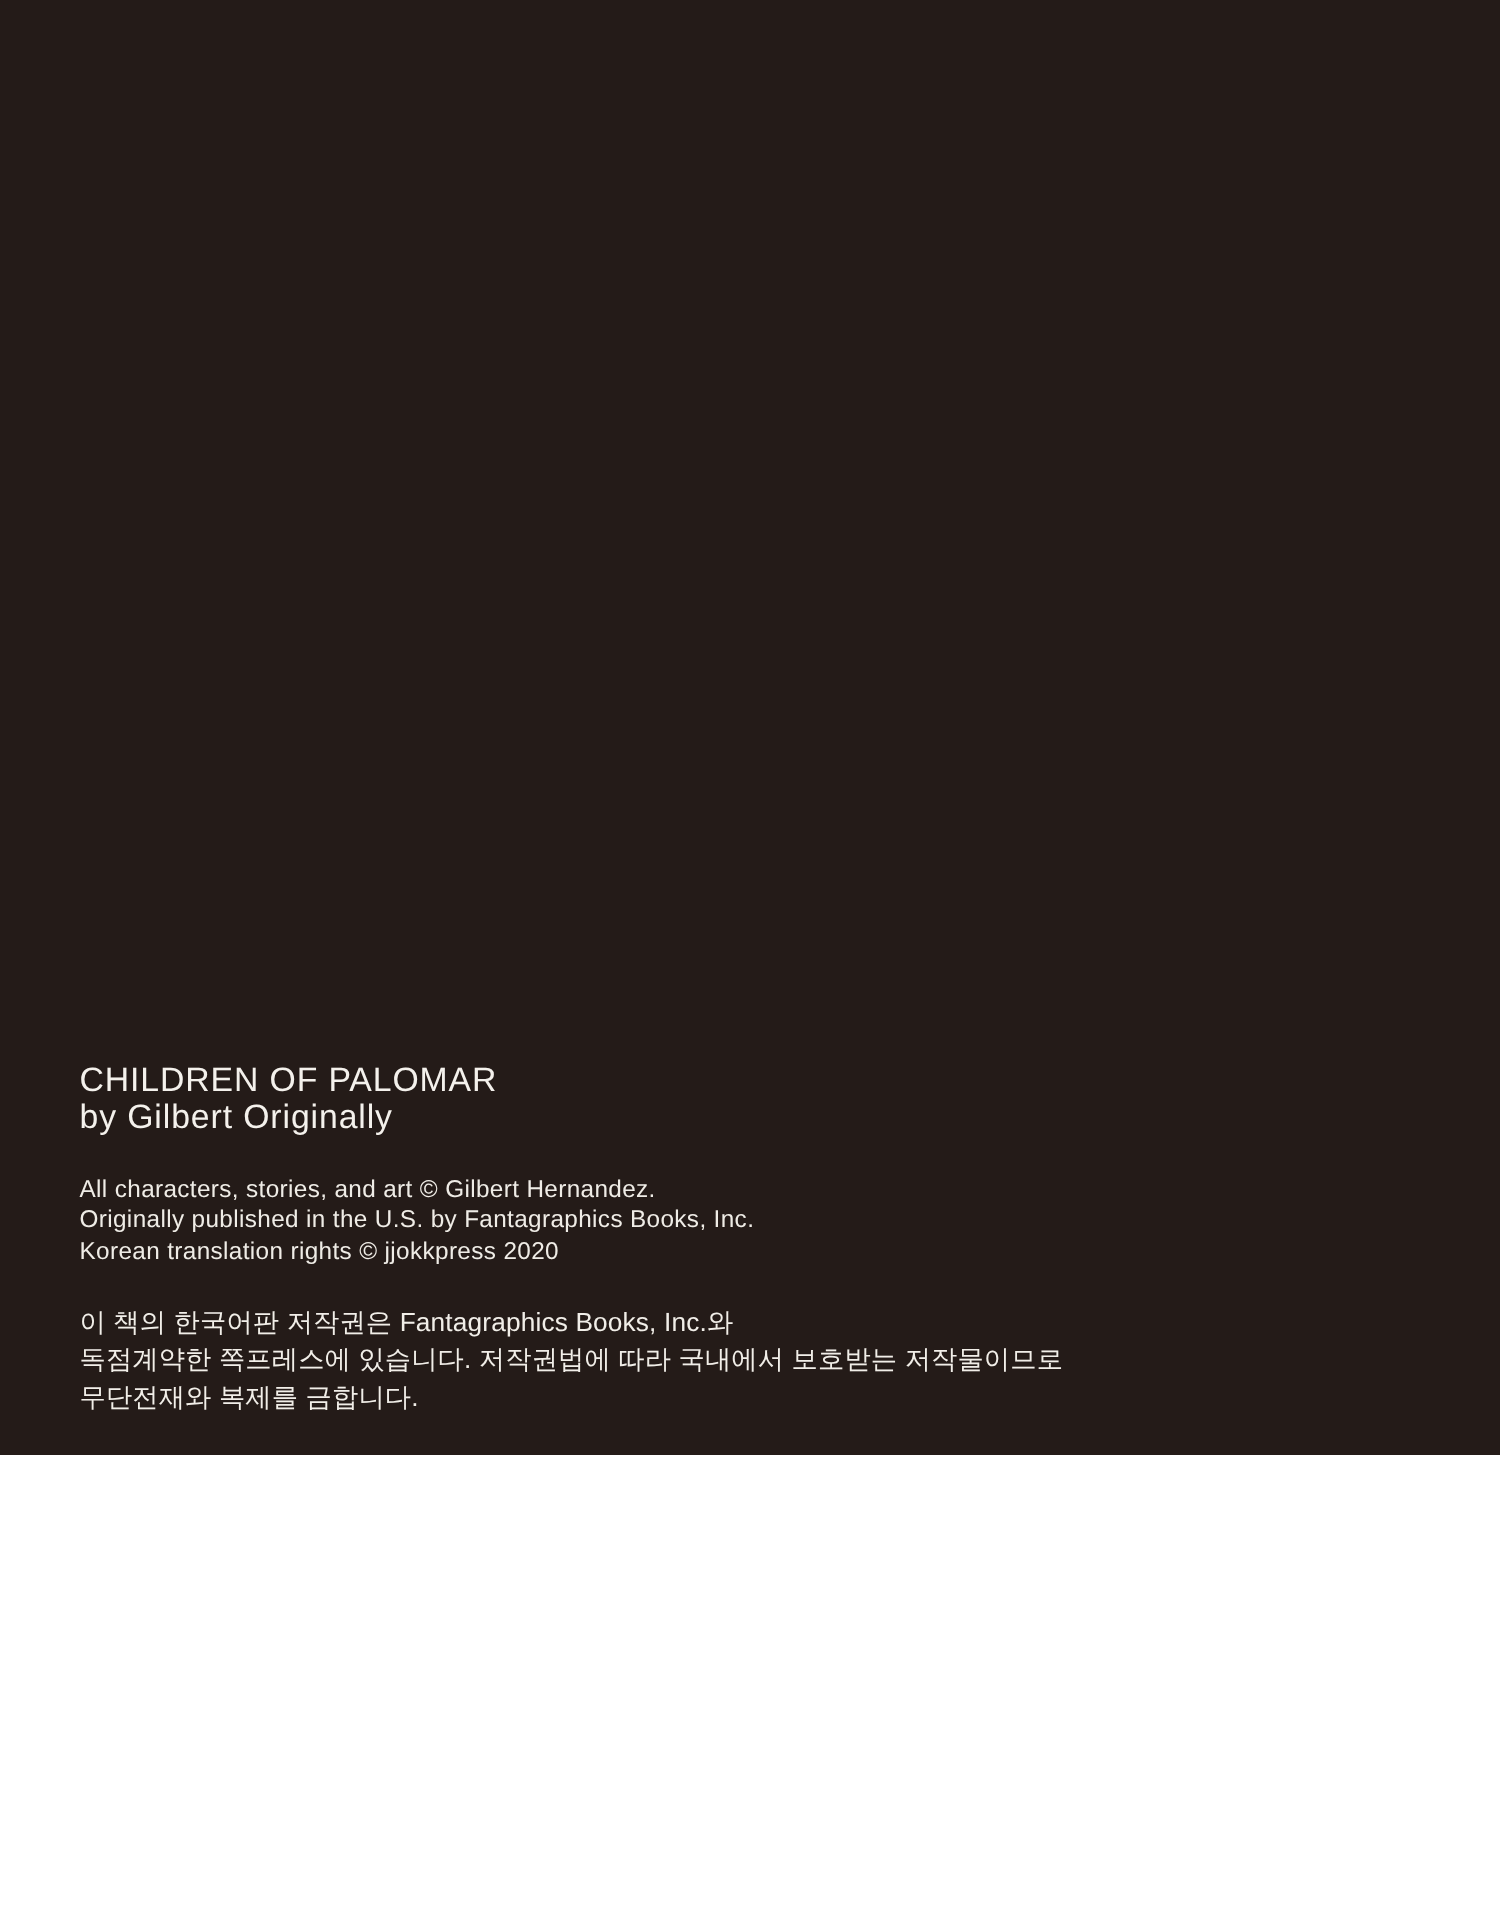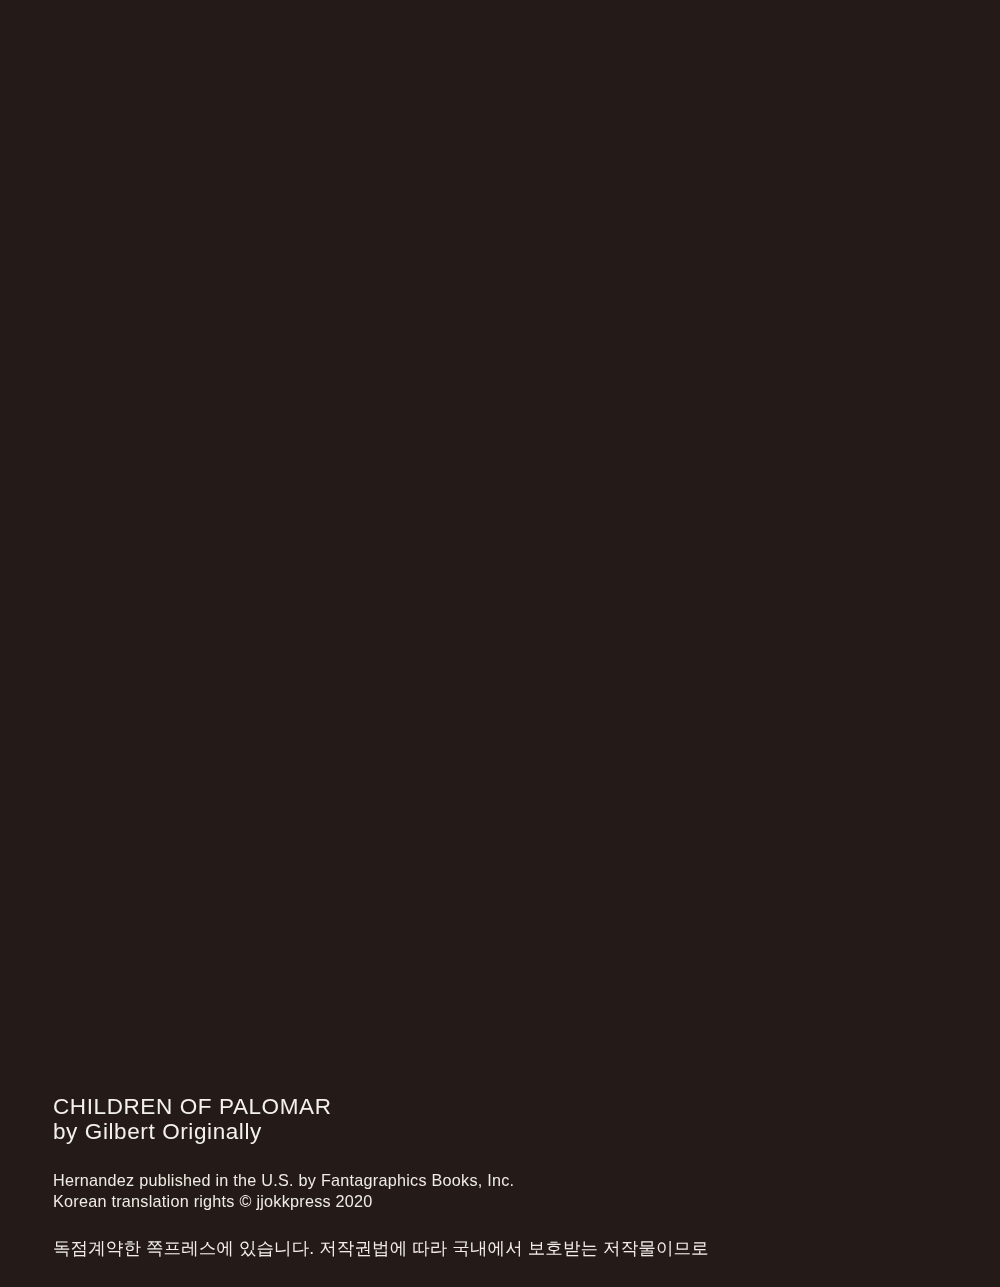--- a/index.html
+++ b/index.html
@@ -8,21 +8,21 @@
   }
   body {
     width: 1000px;
     height: 1287px;
     background: #ffffff;
     font-family: "Liberation Sans", sans-serif;
   }
   .page {
     position: relative;
     width: 1000px;
-    height: 1287px;
+    height: 970px;
     background: #241b18;
     overflow: hidden;
   }
   .colophon {
     position: absolute;
     left: 53px;
     bottom: 26px;
     width: 700px;
     color: #f2efe9;
   }
@@ -63,23 +63,26 @@
 <div class="page">
 
   <div class="colophon">
 
     <div class="title-block">
       <div class="title-line">CHILDREN OF PALOMAR</div>
       <div class="title-line">by Gilbert Originally</div>
     </div>
 
     <div class="credits-block">
-      <div class="credit-line">Hernandez published in the U.S. by Fantagraphics Books, Inc.</div>
+      <div class="credit-line">All characters, stories, and art © Gilbert Hernandez.</div>
+      <div class="credit-line">Originally published in the U.S. by Fantagraphics Books, Inc.</div>
       <div class="credit-line">Korean translation rights © jjokkpress 2020</div>
     </div>
 
     <div class="korean-block">
+      <div class="korean-line">이 책의 한국어판 저작권은 Fantagraphics Books, Inc.와</div>
       <div class="korean-line">독점계약한 쪽프레스에 있습니다. 저작권법에 따라 국내에서 보호받는 저작물이므로</div>
+      <div class="korean-line">무단전재와 복제를 금합니다.</div>
     </div>
 
   </div>
 
 </div>
 
 </body></html>

